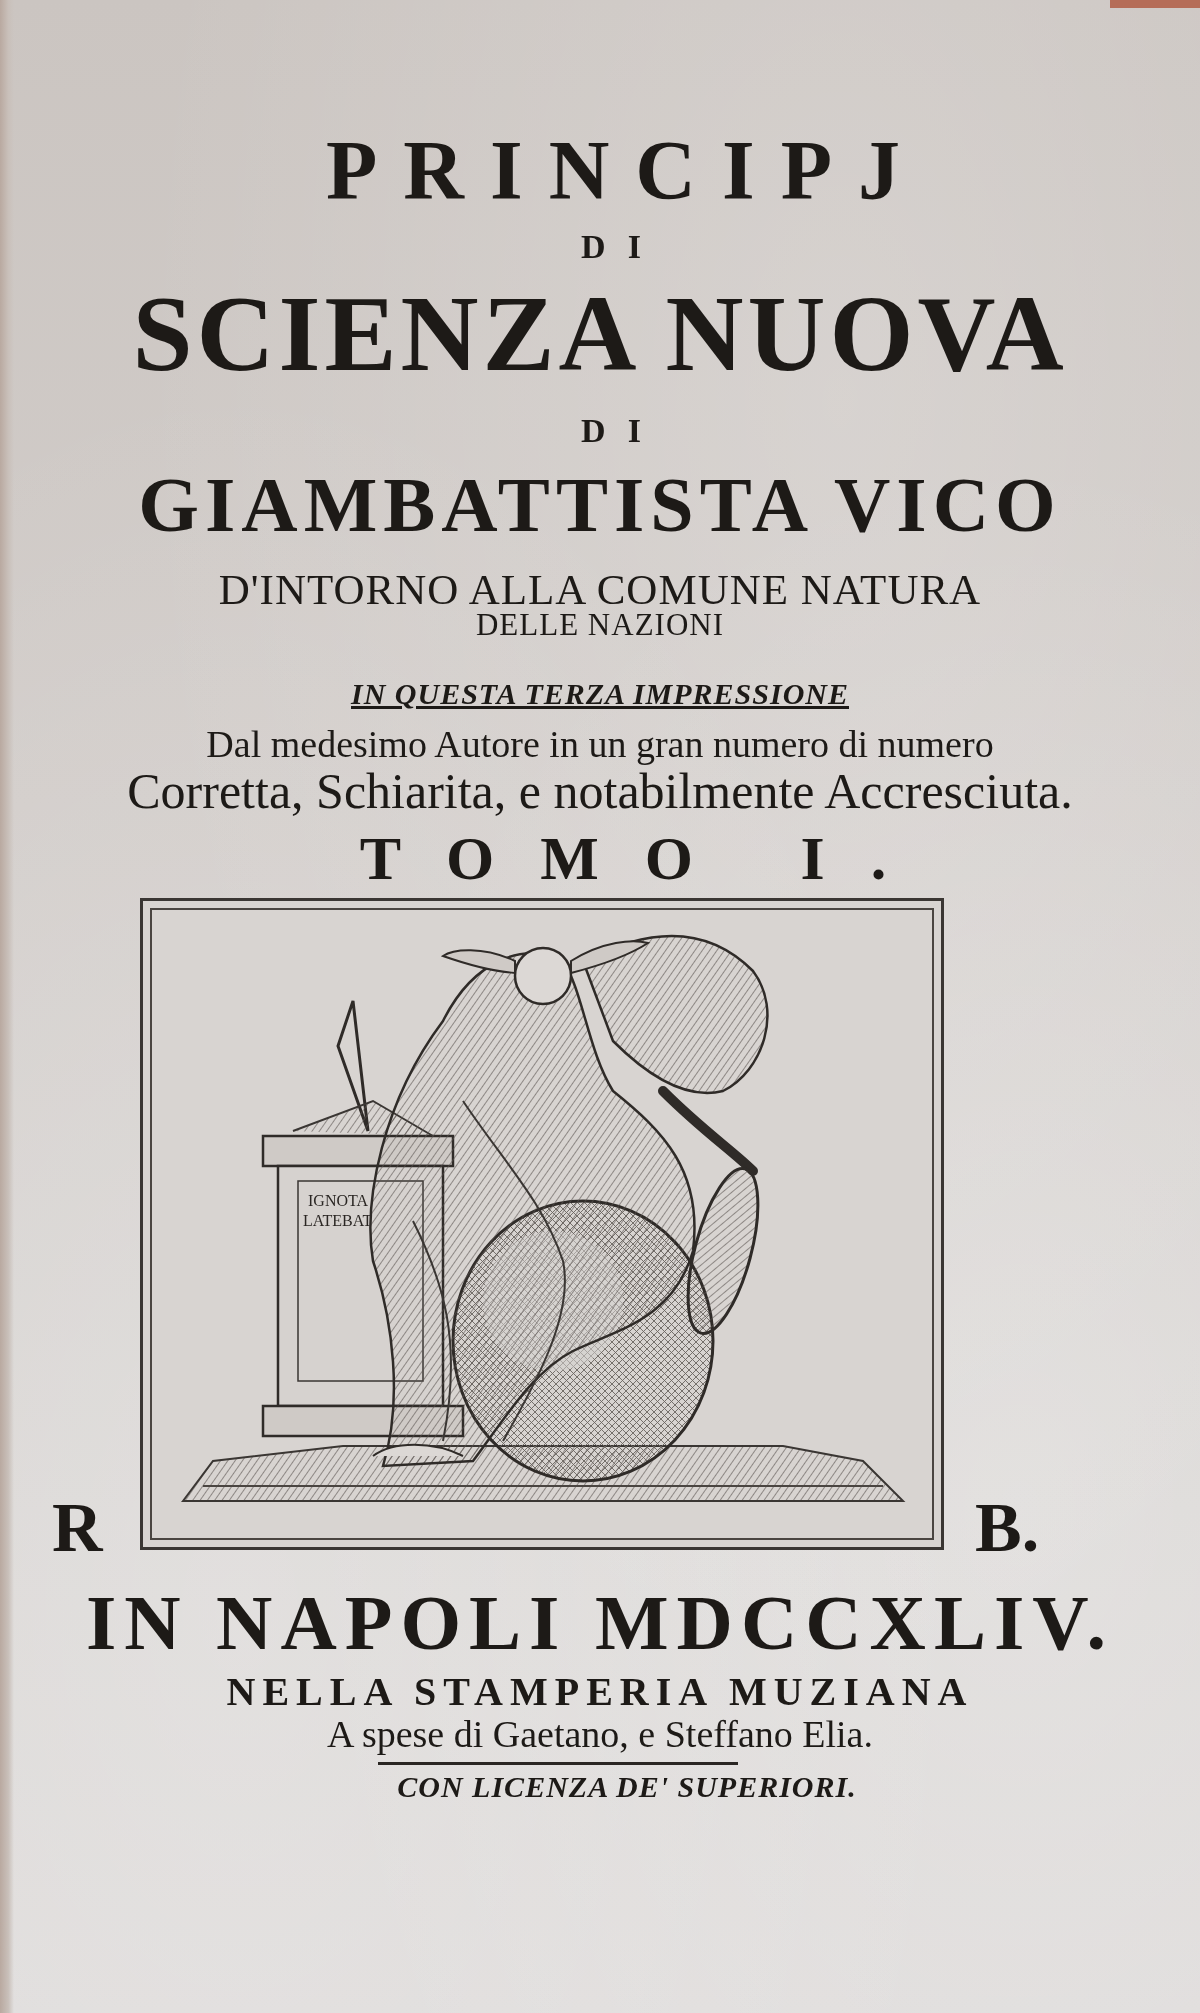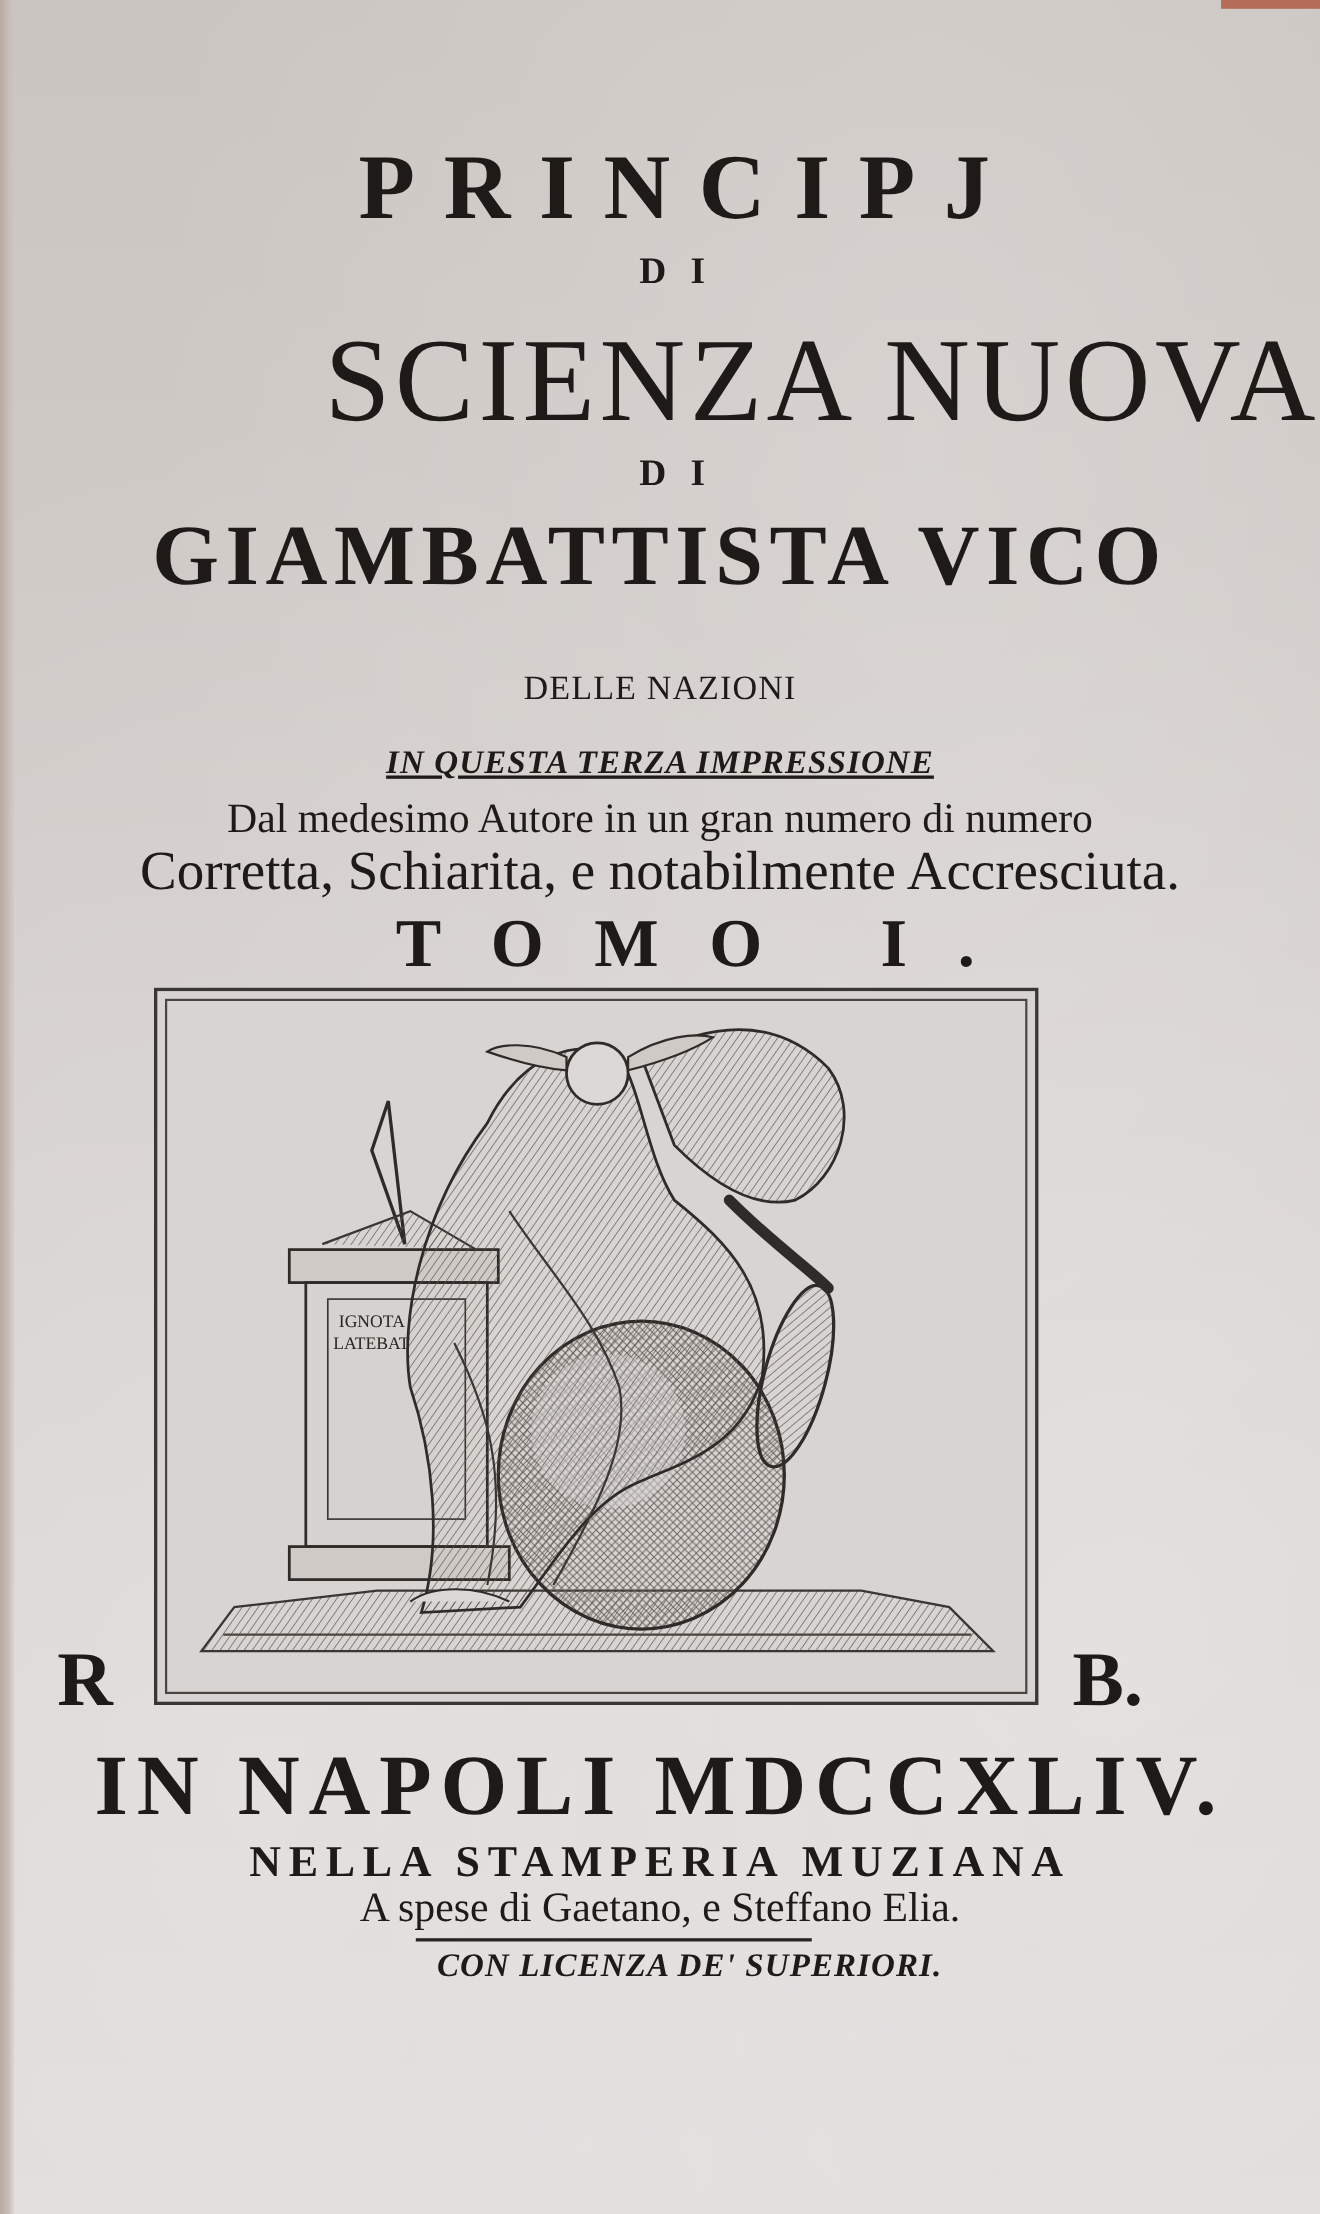--- a/index.html
+++ b/index.html
@@ -10,21 +10,21 @@
       radial-gradient(ellipse at 20% 80%, rgba(255,255,255,0.22), rgba(255,255,255,0) 55%),
       radial-gradient(ellipse at 85% 75%, rgba(255,255,255,0.25), rgba(255,255,255,0) 50%),
       linear-gradient(180deg,#cbc5c1 0%,#d2cdca 40%,#d9d6d4 75%,#dedbda 100%);
     color:#1d1a17;font-family:"Liberation Serif","DejaVu Serif",serif;}
   .edge-left{position:absolute;left:0;top:0;width:14px;height:2013px;
     background:linear-gradient(90deg,#b9a9a0,#c9c0ba 60%,rgba(0,0,0,0));}
   .edge-top-red{position:absolute;right:0;top:0;width:90px;height:8px;background:#a9462a;opacity:.7;}
   .line{position:absolute;left:0;width:1200px;text-align:center;white-space:nowrap;}
   #t-principj{top:122px;font-size:84px;letter-spacing:26px;font-weight:700;padding-left:26px;}
   #t-di1{top:228px;font-size:34px;letter-spacing:22px;font-weight:700;padding-left:22px;}
-  #t-scienza{top:285px;font-size:108px;letter-spacing:4px;font-weight:400;text-align:right;}
+  #t-scienza{top:272px;font-size:108px;letter-spacing:4px;font-weight:700;}
   #t-di2{top:412px;font-size:34px;letter-spacing:22px;font-weight:700;padding-left:22px;}
   #t-giamb{top:460px;font-size:78px;letter-spacing:6px;font-weight:700;}
   #t-intorno{top:565px;font-size:43px;letter-spacing:1px;}
   #t-nazioni{top:607px;font-size:31px;letter-spacing:1px;}
   #t-questa{top:677px;font-size:30px;font-style:italic;font-weight:700;letter-spacing:1px;text-decoration:underline;}
   #t-dal{top:722px;font-size:38px;}
   #t-corretta{top:762px;font-size:50px;}
   #t-tomo{top:823px;font-size:62px;letter-spacing:46px;font-weight:700;padding-left:46px;}
   .frame{position:absolute;left:140px;top:898px;width:804px;height:652px;
     border:3px solid #3a3633;box-sizing:border-box;background:#d8d4d1;}
@@ -44,20 +44,21 @@
 
 <div class="page">
   <div class="edge-left"></div>
   <div class="edge-top-red"></div>
 
   <div class="line" id="t-principj">PRINCIPJ</div>
   <div class="line" id="t-di1">DI</div>
   <div class="line" id="t-scienza">SCIENZA NUOVA</div>
   <div class="line" id="t-di2">DI</div>
   <div class="line" id="t-giamb">GIAMBATTISTA VICO</div>
+  <div class="line" id="t-intorno">D'INTORNO ALLA COMUNE NATURA</div>
   <div class="line" id="t-nazioni">DELLE NAZIONI</div>
   <div class="line" id="t-questa">IN QUESTA TERZA IMPRESSIONE</div>
   <div class="line" id="t-dal">Dal medesimo Autore in un gran numero di numero</div>
   <div class="line" id="t-corretta">Corretta, Schiarita, e notabilmente Accresciuta.</div>
   <div class="line" id="t-tomo">TOMO I.</div>
 
   <div class="frame">
     <div class="frame-inner"></div>
     <svg width="804" height="652" viewBox="0 0 804 652">
       <defs>

